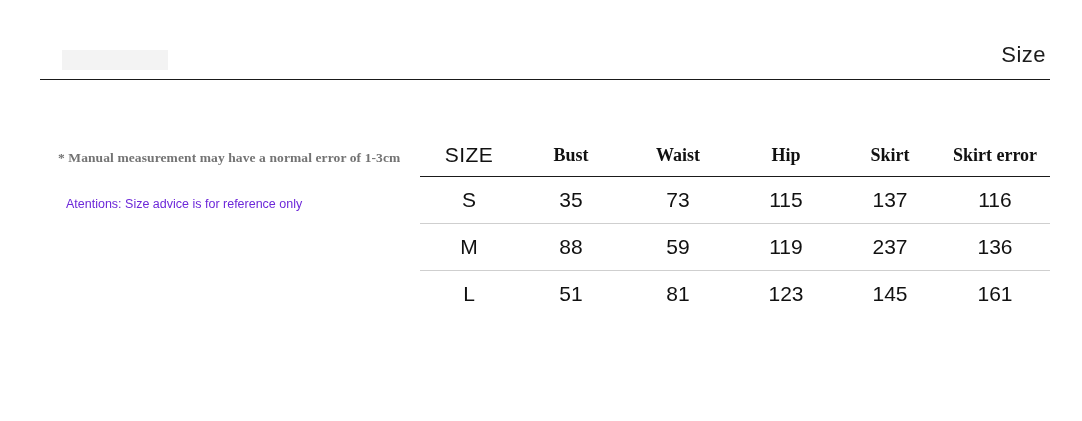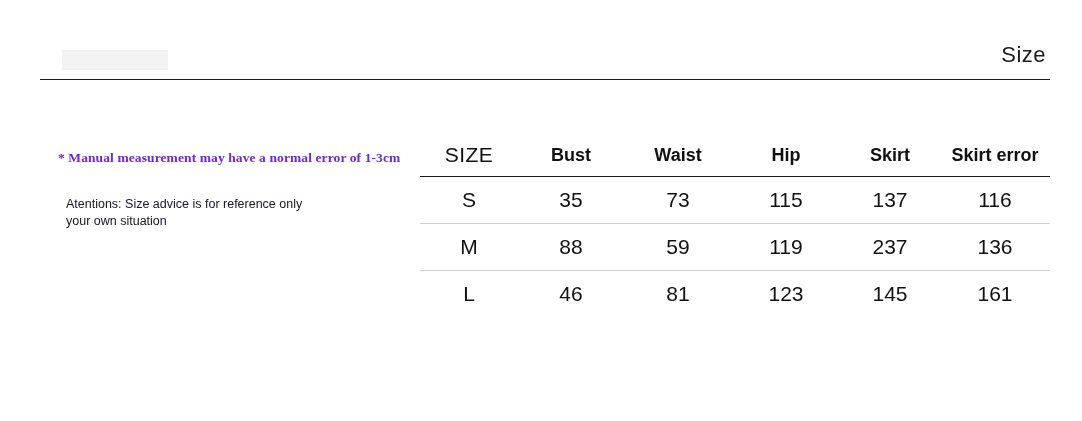--- a/index.html
+++ b/index.html
@@ -54,31 +54,31 @@
   .notes {
     position: absolute;
     left: 58px;
     top: 150px;
     width: 340px;
   }
   .note-error {
     font-family: "Liberation Serif", serif;
     font-size: 13.5px;
     font-weight: 700;
-    color: #6d28d9;
+    color: #737373;
     white-space: nowrap;
     letter-spacing: 0.1px;
   }
   .note-attention {
     margin-top: 30px;
     margin-left: 8px;
     font-family: "Liberation Sans", sans-serif;
     font-size: 12.5px;
     line-height: 1.35;
-    color: #0f172a;
+    color: #6d28d9;
   }
   .note-attention div {
     white-space: nowrap;
   }
 
   
   .size-table {
     position: absolute;
     left: 420px;
     top: 134px;
@@ -88,21 +88,21 @@
   }
   .size-table th,
   .size-table td {
     text-align: center;
     vertical-align: middle;
     padding: 0;
   }
   .size-table thead th {
     height: 42px;
     border-bottom: 1.6px solid #1a1a1a;
-    font-family: Liberation Sans, sans-serif;
+    font-family: Liberation Serif, serif;
     font-size: 18px;
     font-weight: 700;
     color: #111;
   }
   .size-table thead th.col-size {
     font-family: "Liberation Sans", sans-serif;
     font-size: 21px;
     font-weight: 400;
     letter-spacing: 0.5px;
   }
@@ -130,21 +130,20 @@
 <div class="header">
   <div class="header-swatch"></div>
   <div class="header-title">Size</div>
   <div class="header-rule"></div>
 </div>
 
 <div class="notes">
   <div class="note-error">* Manual measurement may have a normal error of 1-3cm</div>
   <div class="note-attention">
     <div>Atentions: Size advice is for reference only</div>
-    <div>your own situation</div>
   </div>
 </div>
 
 <table class="size-table">
   <thead>
     <tr>
       <th class="col-size">SIZE</th>
       <th class="col-bust">Bust</th>
       <th class="col-waist">Waist</th>
       <th class="col-hip">Hip</th>
@@ -164,20 +163,20 @@
     <tr>
       <td>M</td>
       <td>88</td>
       <td>59</td>
       <td>119</td>
       <td>237</td>
       <td>136</td>
     </tr>
     <tr>
       <td>L</td>
-      <td>46</td>
+      <td>51</td>
       <td>81</td>
       <td>123</td>
       <td>145</td>
       <td>161</td>
     </tr>
   </tbody>
 </table>
 
 </body></html>

